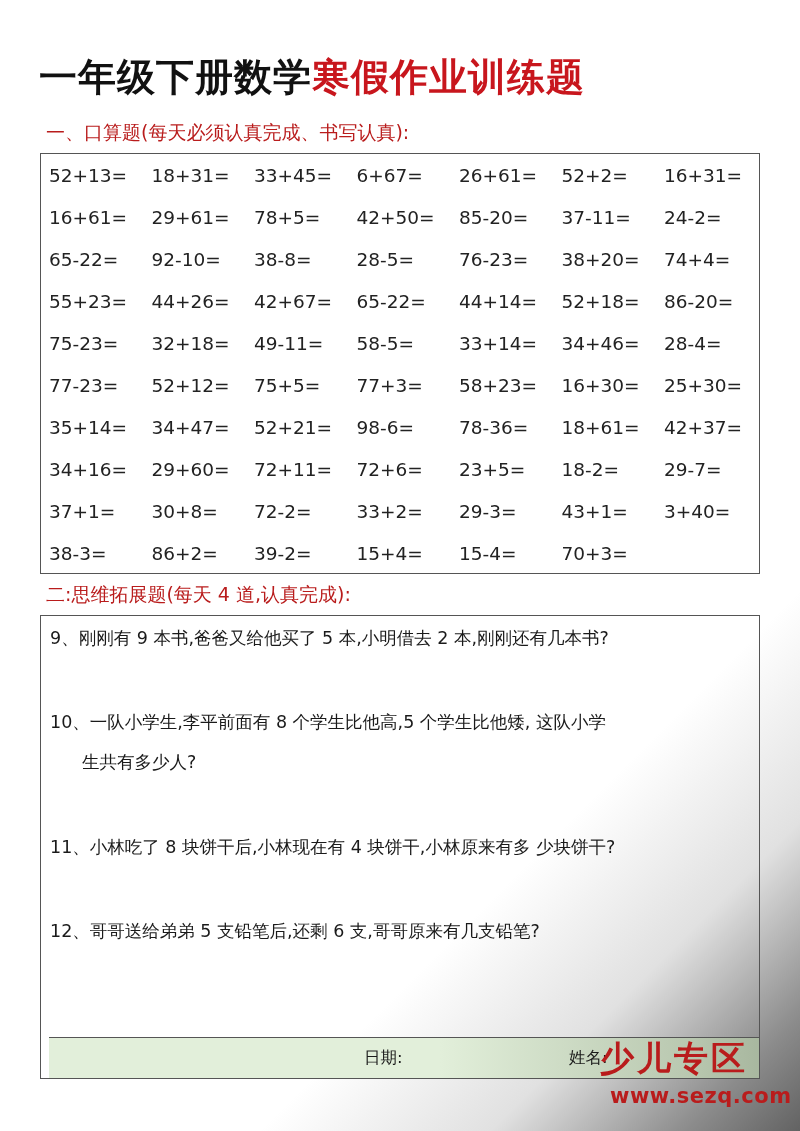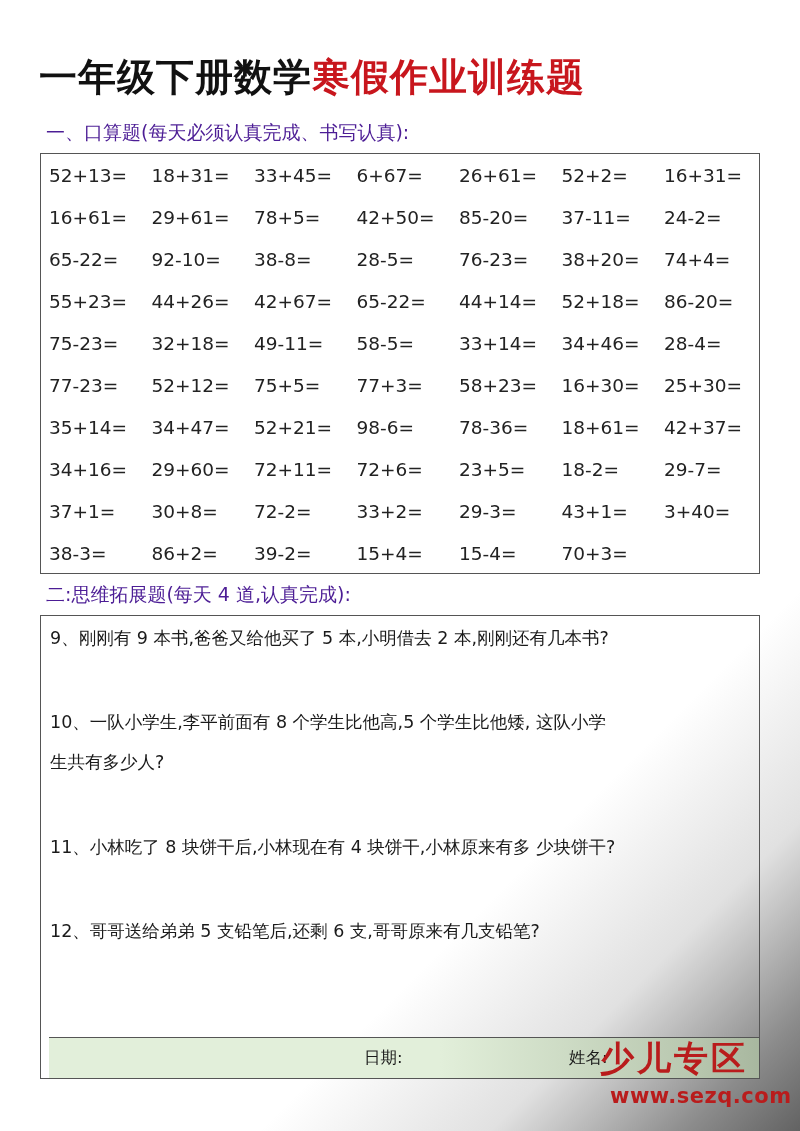--- a/index.html
+++ b/index.html
@@ -14,21 +14,21 @@
     background: linear-gradient(135deg, rgba(255,255,255,0) 0%, rgba(255,255,255,0) 72%, rgba(200,200,200,0.55) 84%, rgba(120,120,120,0.85) 94%, rgba(90,90,90,0.95) 100%);
     pointer-events: none; z-index: 0;
   }
   .title {
     position: absolute; top: 52px; left: 0; width: 800px; text-align: left;
     font-size: 38px; font-weight: bold; letter-spacing: 1px; z-index: 2; margin-left: 39px;
   }
   .title .black { color: #111111; }
   .title .red { color: #c8161d; }
   .section-heading {
-    position: absolute; left: 46px; font-size: 19px; color: #4c1d95; z-index: 2;
+    position: absolute; left: 46px; font-size: 19px; color: #b91c1c; z-index: 2;
   }
   .box {
     position: absolute; left: 40px; width: 718px;
     border: 1px solid #555; background: rgba(255,255,255,0.0); z-index: 2;
   }
   #box1 { top: 153px; height: 419px; background: #ffffff; }
   .grid {
     position: absolute; left: 8px; top: 8px;
     display: grid; grid-template-columns: repeat(7, 102.5px);
     grid-auto-rows: 42px;
@@ -132,21 +132,21 @@
       <div class="cell">15-4=</div>
       <div class="cell">70+3=</div>
     </div>
 </div>
 
 <div class="section-heading" style="top:582px;">二:思维拓展题(每天 4 道,认真完成):</div>
 
 <div class="box" id="box2">
   <div class="q" style="top:10px;">9、刚刚有  9  本书,爸爸又给他买了  5  本,小明借去  2  本,刚刚还有几本书?</div>
   <div class="q" style="top:94px;">10、一队小学生,李平前面有  8  个学生比他高,5  个学生比他矮,  这队小学</div>
-  <div class="q" style="top:134px;">生共有多少人?</div>
+  <div class="q" style="top:134px;margin-left:32px;">生共有多少人?</div>
   <div class="q" style="top:219px;">11、小林吃了  8  块饼干后,小林现在有  4  块饼干,小林原来有多  少块饼干?</div>
   <div class="q" style="top:303px;">12、哥哥送给弟弟  5  支铅笔后,还剩  6  支,哥哥原来有几支铅笔?</div>
   <div class="footer-row">
     <span class="footer-label" style="left:315px;">日期:</span>
     <span class="footer-label" style="left:520px;">姓名:</span>
   </div>
 </div>
 
 <div class="watermark wm-logo">少儿专区</div>
 <div class="watermark wm-url">www.sezq.com</div>

